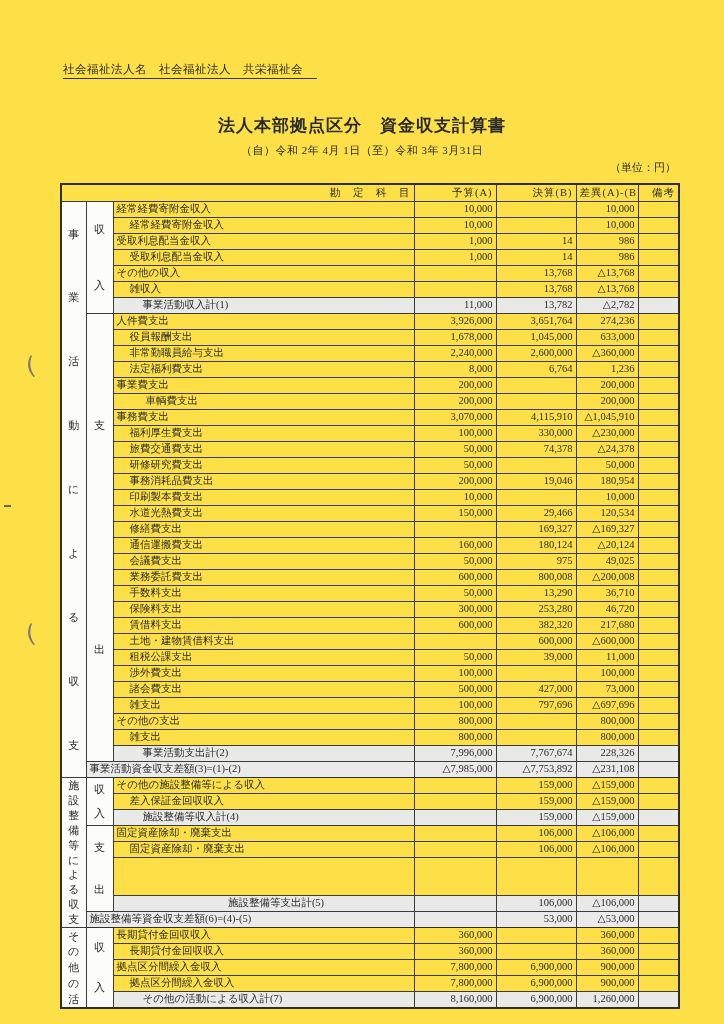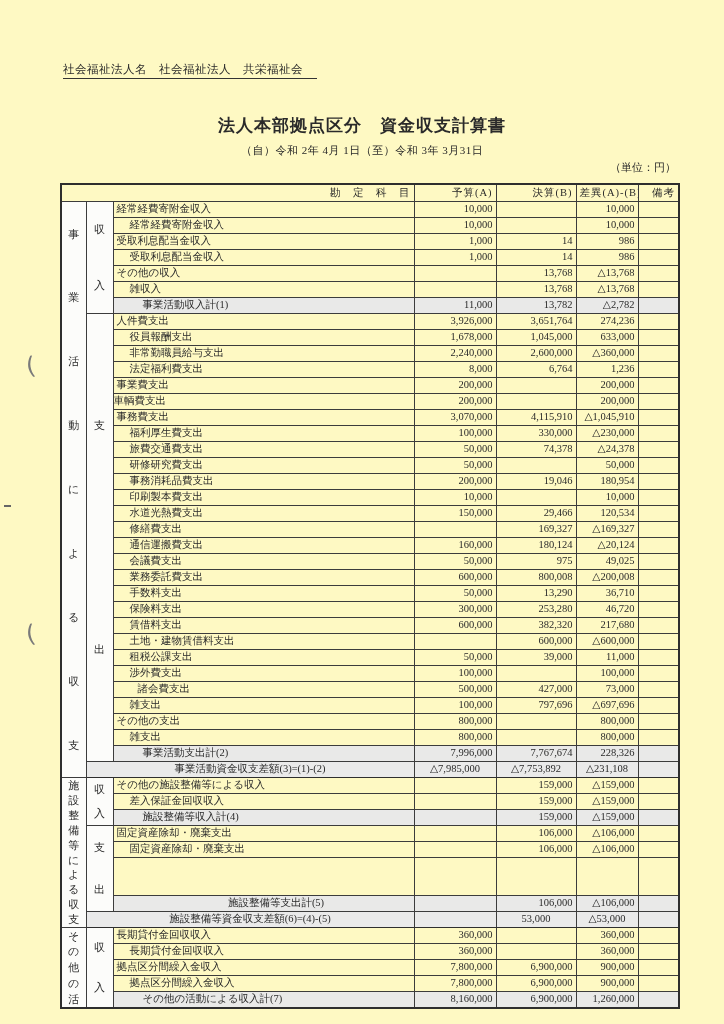--- a/index.html
+++ b/index.html
@@ -1,20 +1,20 @@
 <!DOCTYPE html>
 <html lang="ja"><head>
 <meta charset="utf-8">
 <style>
   html,body{margin:0;padding:0;background:#e8e8e6;}
   .page{
     position:relative;
     width:724px;height:1024px;
     margin:0 auto;
-    background:#fef9c3;
+    background:#fde047;
     overflow:hidden;
     font-family:"Liberation Serif","DejaVu Serif",serif;
     color:#2a2a2a;
   }
   .corp-line{
     position:absolute;left:63px;top:62px;
     font-size:11.5px;
     border-bottom:1px solid #333;
     padding-right:14px;padding-bottom:1px;
     letter-spacing:.5px;
@@ -52,21 +52,21 @@
     vertical-align:middle;
   }
   table.report{border:2px solid #2e2e2e;}
   table.report thead th{
     text-align:right;height:16px;
     letter-spacing:1px;
   }
   td.num{text-align:right;font-variant-numeric:tabular-nums;}
   td.account{padding-left:3px;}
   tr.subtotal td{background:#e9e9e8;margin-top:10px;}
-  tr.summary td{background:#eaeaea;border-top:1.5px solid #2e2e2e;border-bottom:1.5px solid #2e2e2e;text-align:center;}
+  tr.summary td{background:#eaeaea;border-top:1.5px solid #2e2e2e;border-bottom:1.5px solid #2e2e2e;}
   td.sec-label,td.grp-label{
     position:relative;padding:0;text-align:center;
     font-size:11px;background:#fcfcfa;
   }
   td.sec-label .vstack,td.grp-label .vstack{
     position:absolute;inset:0;
     display:flex;flex-direction:column;
     justify-content:space-around;align-items:center;
   }
   td.summary-label{padding-left:10px;}
@@ -214,21 +214,21 @@
             <td></td>
           </tr>
           <tr>
             <td class="account" style="padding-left: 3px;">事業費支出</td>
             <td class="num">200,000</td>
             <td class="num"></td>
             <td class="num">200,000</td>
             <td></td>
           </tr>
           <tr>
-            <td class="account" style="padding-left: 0; margin-left: 42px;">車輌費支出</td>
+            <td class="account" style="padding-left: 32px; margin-left: 42px;">車輌費支出</td>
             <td class="num">200,000</td>
             <td class="num"></td>
             <td class="num">200,000</td>
             <td></td>
           </tr>
           <tr>
             <td class="account" style="padding-left: 3px;">事務費支出</td>
             <td class="num">3,070,000</td>
             <td class="num">4,115,910</td>
             <td class="num">△1,045,910</td>
@@ -340,21 +340,21 @@
             <td></td>
           </tr>
           <tr>
             <td class="account" style="padding-left: 16px;">渉外費支出</td>
             <td class="num">100,000</td>
             <td class="num"></td>
             <td class="num">100,000</td>
             <td></td>
           </tr>
           <tr>
-            <td class="account" style="padding-left: 24px;">諸会費支出</td>
+            <td class="account" style="padding-left: 16px;">諸会費支出</td>
             <td class="num">500,000</td>
             <td class="num">427,000</td>
             <td class="num">73,000</td>
             <td></td>
           </tr>
           <tr>
             <td class="account" style="padding-left: 16px;">雑支出</td>
             <td class="num">100,000</td>
             <td class="num">797,696</td>
             <td class="num">△697,696</td>

